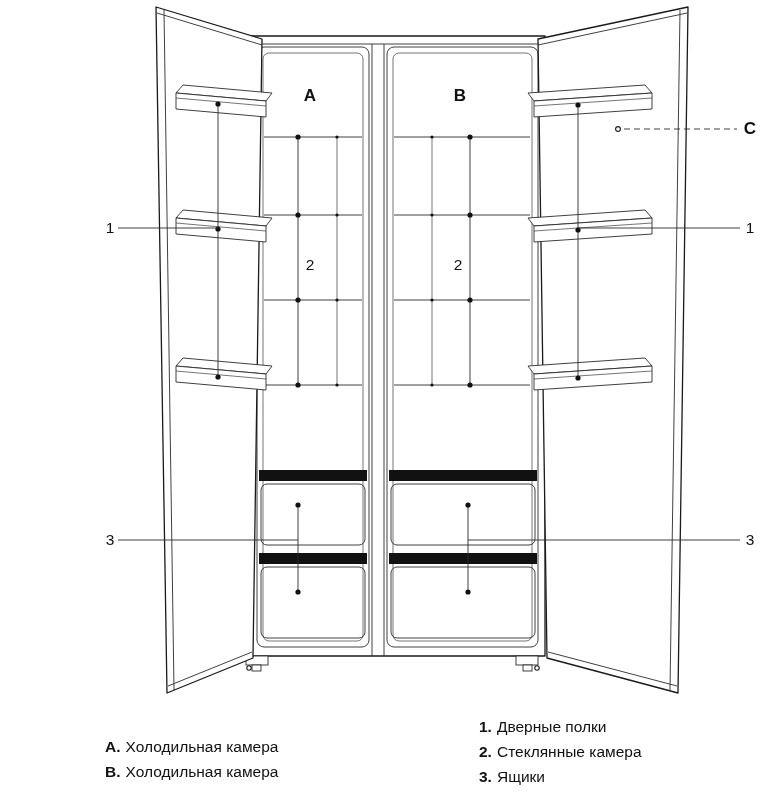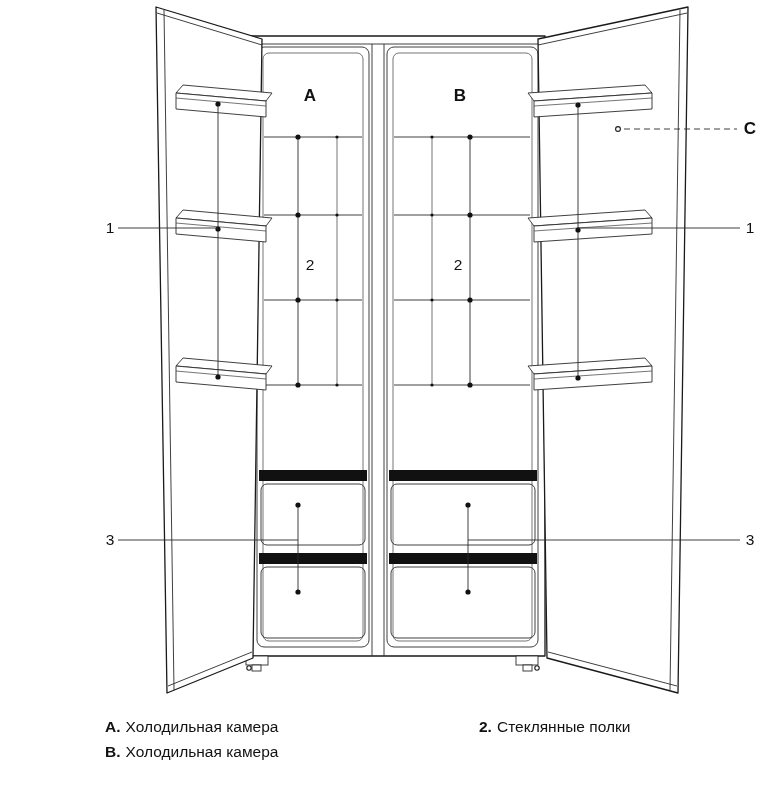--- a/index.html
+++ b/index.html
@@ -11,21 +11,21 @@
   svg .hair{fill:none;stroke:#3a3a3a;stroke-width:0.7;}
   svg .white{fill:#ffffff;}
   svg .rail{fill:#111111;stroke:none;}
   svg .dot{fill:#111111;stroke:none;}
   svg .opendot{fill:#ffffff;stroke:#1a1a1a;stroke-width:1.1;}
   svg text{font-family:"Liberation Sans",sans-serif;fill:#111;text-anchor:middle;}
   svg .callout-letter{font-size:17px;font-weight:700;}
   svg .callout-num{font-size:15.5px;font-weight:400;}
   .legend{position:absolute;top:714px;left:0;width:763px;font-size:15.5px;}
   .legend-col{position:absolute;top:0;}
-  .legend-col.colL{left:105px;}
+  .legend-col.colL{left:105px;margin-top:20px;}
   .legend-col.colR{left:479px;}
   .legend-row{line-height:25px;white-space:nowrap;}
   .legend-key{font-weight:700;margin-right:5px;}
 </style>
 </head>
 <body>
 
 <div class="stage">
 
 <svg width="763" height="710" viewBox="0 0 763 710">
@@ -197,18 +197,24 @@
   <div class="legend-col colL">
     <div class="legend-row">
       <span class="legend-key">A.</span><span>Холодильная камера</span>
     </div>
     <div class="legend-row">
       <span class="legend-key">B.</span><span>Холодильная камера</span>
     </div>
   </div>
   <div class="legend-col colR">
     <div class="legend-row">
-      <span class="legend-key">2.</span><span>Стеклянные полки</span>
+      <span class="legend-key">1.</span><span>Дверные полки</span>
+    </div>
+    <div class="legend-row">
+      <span class="legend-key">2.</span><span>Стеклянные камера</span>
+    </div>
+    <div class="legend-row">
+      <span class="legend-key">3.</span><span>Ящики</span>
     </div>
   </div>
 </div>
 
 </div>
 
 </body></html>

